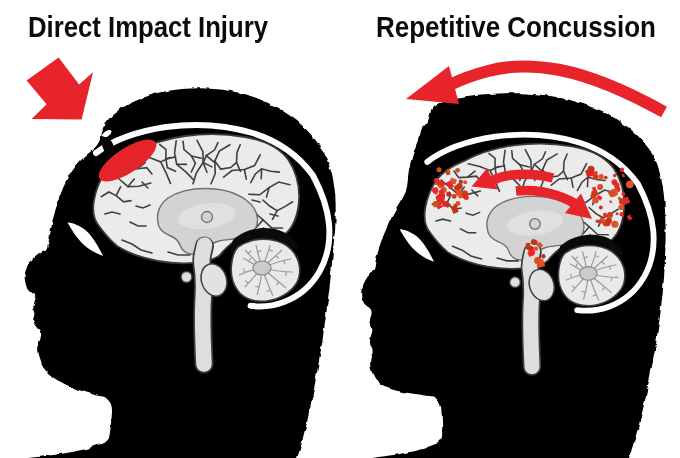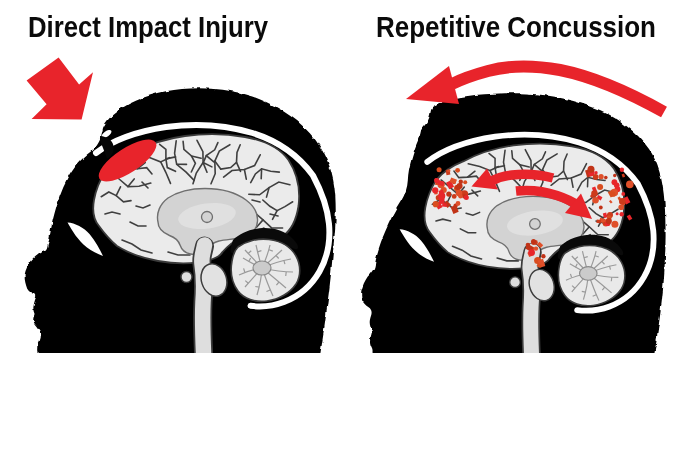--- a/index.html
+++ b/index.html
@@ -1,16 +1,16 @@
 <!DOCTYPE html>
 <html><head>
 <meta charset="utf-8">
 <style>
 html,body{margin:0;padding:0;background:#fff;}
-#c{position:relative;width:680px;height:353px;overflow:hidden;}
+#c{position:relative;width:680px;height:458px;overflow:hidden;}
 text{font-family:"Liberation Sans",sans-serif;font-weight:bold;fill:#0b0b0b;}
 </style>
 </head>
 <body>
 <div id="c">
 <svg width="680" height="458" viewBox="0 0 680 458">
 <defs>
 <filter id="rough" x="-3%" y="-3%" width="106%" height="106%">
 <feTurbulence type="fractalNoise" baseFrequency="0.11" numOctaves="2" seed="7" result="n"></feTurbulence>
 <feDisplacementMap in="SourceGraphic" in2="n" scale="4" xChannelSelector="R" yChannelSelector="G"></feDisplacementMap>

